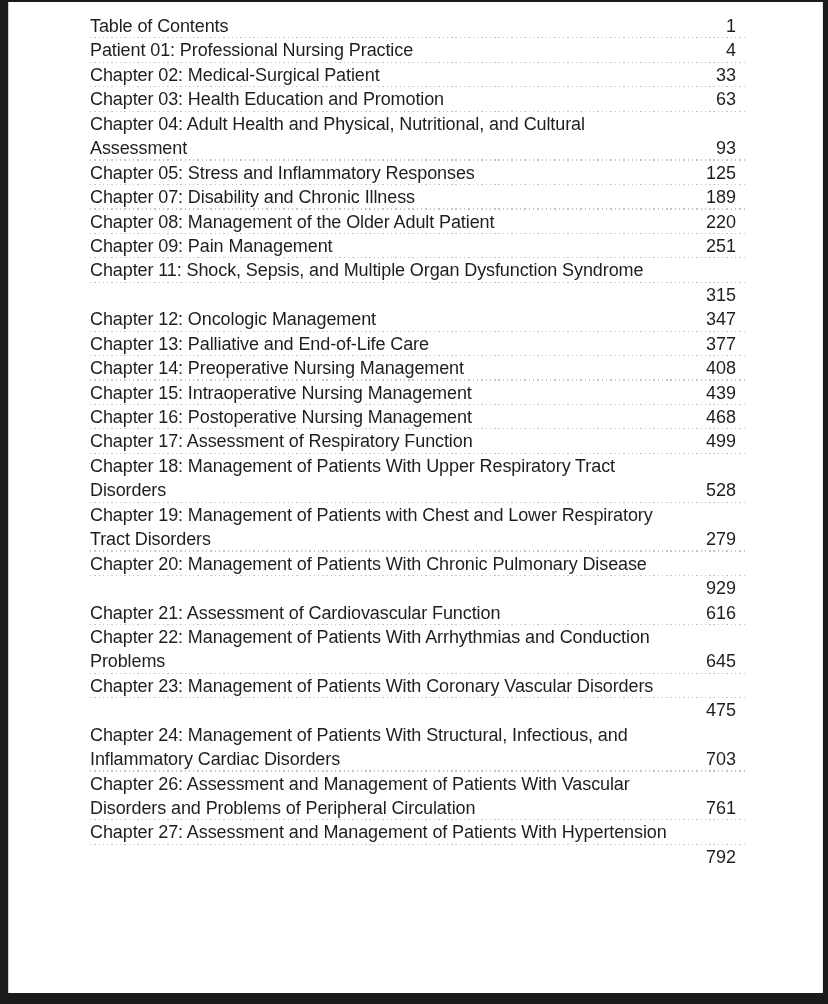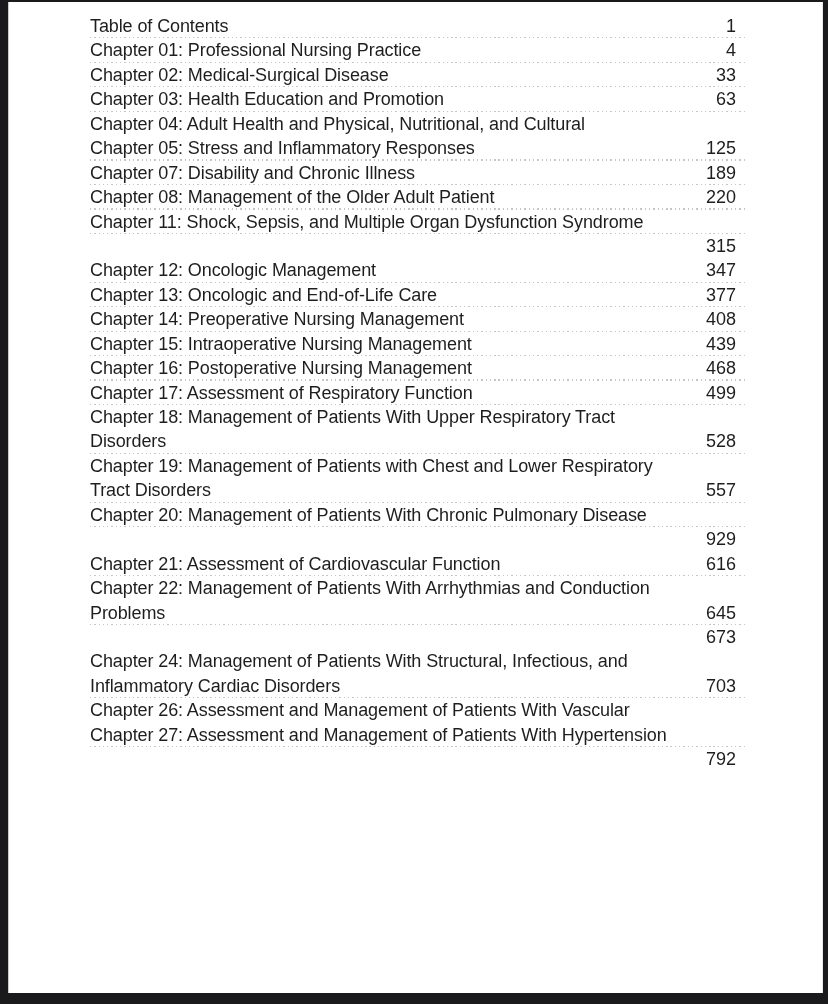--- a/index.html
+++ b/index.html
@@ -75,61 +75,69 @@
 <body>
 
 <div class="frame">
   <div class="page">
     <div class="toc" id="toc">
         <div class="row dots">
     <span class="title">Table of Contents</span>
     <span class="pagenum">1</span>
   </div>
         <div class="row dots">
-    <span class="title">Chapter 01: Professional Nursing Practice</span>
+    <span class="title">Patient 01: Professional Nursing Practice</span>
     <span class="pagenum">4</span>
   </div>
         <div class="row dots">
-    <span class="title">Chapter 02: Medical-Surgical Disease</span>
+    <span class="title">Chapter 02: Medical-Surgical Patient</span>
     <span class="pagenum">33</span>
   </div>
         <div class="row dots">
     <span class="title">Chapter 03: Health Education and Promotion</span>
     <span class="pagenum">63</span>
   </div>
         <div class="row">
     <span class="title">Chapter 04: Adult Health and Physical, Nutritional, and Cultural</span>
     <span class="pagenum"></span>
   </div>
         <div class="row dots">
+    <span class="title">Assessment</span>
+    <span class="pagenum">93</span>
+  </div>
+        <div class="row dots">
     <span class="title">Chapter 05: Stress and Inflammatory Responses</span>
     <span class="pagenum">125</span>
   </div>
         <div class="row dots">
     <span class="title">Chapter 07: Disability and Chronic Illness</span>
     <span class="pagenum">189</span>
   </div>
         <div class="row dots">
     <span class="title">Chapter 08: Management of the Older Adult Patient</span>
     <span class="pagenum">220</span>
   </div>
         <div class="row dots">
+    <span class="title">Chapter 09: Pain Management</span>
+    <span class="pagenum">251</span>
+  </div>
+        <div class="row dots">
     <span class="title">Chapter 11: Shock, Sepsis, and Multiple Organ Dysfunction Syndrome</span>
     <span class="pagenum"></span>
   </div>
         <div class="row">
     <span class="title"></span>
     <span class="pagenum">315</span>
   </div>
         <div class="row dots">
     <span class="title">Chapter 12: Oncologic Management</span>
     <span class="pagenum">347</span>
   </div>
         <div class="row dots">
-    <span class="title">Chapter 13: Oncologic and End-of-Life Care</span>
+    <span class="title">Chapter 13: Palliative and End-of-Life Care</span>
     <span class="pagenum">377</span>
   </div>
         <div class="row dots">
     <span class="title">Chapter 14: Preoperative Nursing Management</span>
     <span class="pagenum">408</span>
   </div>
         <div class="row dots">
     <span class="title">Chapter 15: Intraoperative Nursing Management</span>
     <span class="pagenum">439</span>
   </div>
@@ -148,21 +156,21 @@
         <div class="row dots">
     <span class="title">Disorders</span>
     <span class="pagenum">528</span>
   </div>
         <div class="row">
     <span class="title">Chapter 19: Management of Patients with Chest and Lower Respiratory</span>
     <span class="pagenum"></span>
   </div>
         <div class="row dots">
     <span class="title">Tract Disorders</span>
-    <span class="pagenum">557</span>
+    <span class="pagenum">279</span>
   </div>
         <div class="row dots">
     <span class="title">Chapter 20: Management of Patients With Chronic Pulmonary Disease</span>
     <span class="pagenum"></span>
   </div>
         <div class="row">
     <span class="title"></span>
     <span class="pagenum">929</span>
   </div>
         <div class="row dots">
@@ -170,35 +178,43 @@
     <span class="pagenum">616</span>
   </div>
         <div class="row">
     <span class="title">Chapter 22: Management of Patients With Arrhythmias and Conduction</span>
     <span class="pagenum"></span>
   </div>
         <div class="row dots">
     <span class="title">Problems</span>
     <span class="pagenum">645</span>
   </div>
-        <div class="row">
-    <span class="title"></span>
-    <span class="pagenum">673</span>
+        <div class="row dots">
+    <span class="title">Chapter 23: Management of Patients With Coronary Vascular Disorders</span>
+    <span class="pagenum"></span>
+  </div>
+        <div class="row">
+    <span class="title"></span>
+    <span class="pagenum">475</span>
   </div>
         <div class="row">
     <span class="title">Chapter 24: Management of Patients With Structural, Infectious, and</span>
     <span class="pagenum"></span>
   </div>
         <div class="row dots">
     <span class="title">Inflammatory Cardiac Disorders</span>
     <span class="pagenum">703</span>
   </div>
         <div class="row">
     <span class="title">Chapter 26: Assessment and Management of Patients With Vascular</span>
     <span class="pagenum"></span>
+  </div>
+        <div class="row dots">
+    <span class="title">Disorders and Problems of Peripheral Circulation</span>
+    <span class="pagenum">761</span>
   </div>
         <div class="row dots">
     <span class="title">Chapter 27: Assessment and Management of Patients With Hypertension</span>
     <span class="pagenum"></span>
   </div>
         <div class="row">
     <span class="title"></span>
     <span class="pagenum">792</span>
   </div>
       </div>

